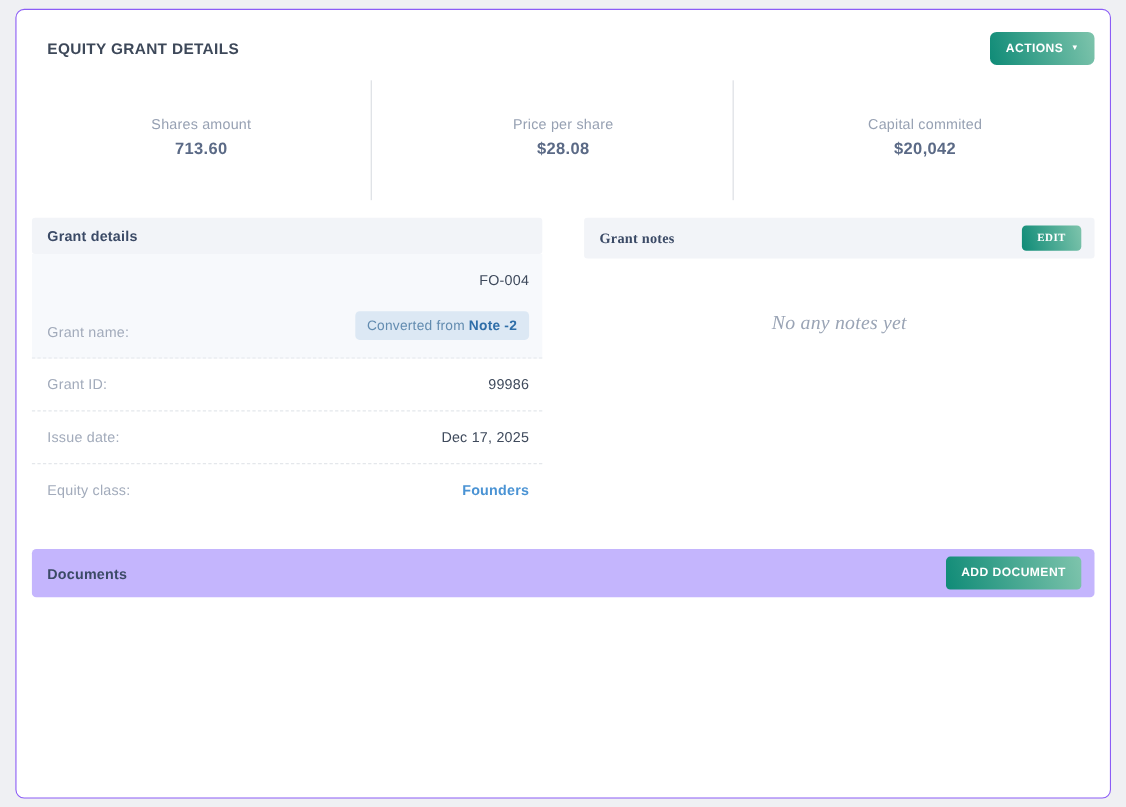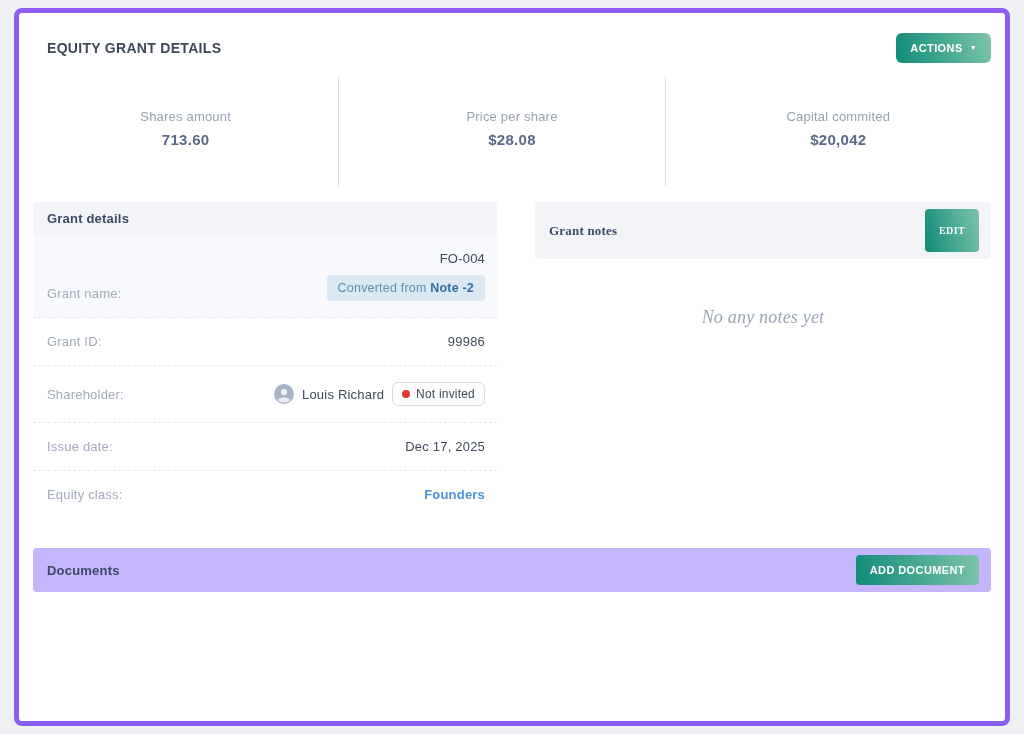--- a/index.html
+++ b/index.html
@@ -8,21 +8,21 @@
     background:#eff0f3;
     font-family:"Liberation Sans","DejaVu Sans",sans-serif;
     color:#3f4a5c;
     -webkit-font-smoothing:antialiased;
   }
   .page-card{
     box-sizing:border-box;
     margin:8px 14px;
     width:996px;height:718px;
     background:#ffffff;
-    border:5px solid #8b5cf6;
+    border:1px solid #8b5cf6;
     border-radius:8px;
     padding:0 14px;
     overflow:hidden;
   }
   
   .topbar{
     display:flex;align-items:center;justify-content:space-between;
     padding:20px 0 10px 14px;
   }
   .page-title{
@@ -54,33 +54,33 @@
   .panel-header{
     box-sizing:border-box;
     background:#f2f4f8;border-radius:3px;
     padding:9px 14px;
     font-size:13px;font-weight:700;color:#3b4a66;letter-spacing:.2px;
   }
   .notes-header{
     display:flex;align-items:center;justify-content:space-between;
     padding:7px 12px 7px 14px;
   }
-  .btn-edit{font-size:10px;padding:16px 14px;border-radius:4px;justify-content:center;margin-left:40px;}
+  .btn-edit{font-size:10px;padding:6px 14px;border-radius:4px;justify-content:center;margin-left:40px;}
   
   .row{
     display:flex;justify-content:space-between;align-items:center;
     padding:16px 12px 16px 14px;
     border-bottom:1px dashed #e4e7eb;
     font-size:13px;letter-spacing:.2px;
   }
   .row.last{border-bottom:none;}
   .row-label{color:#a2abbb;}
   .row-value{color:#3f4a5c;}
   .row.highlight{background:#f7f9fc;align-items:flex-end;}
-  .row-right{display:flex;flex-direction:column;align-items:flex-end;gap:9px;}
+  .row-right{display:flex;flex-direction:column;align-items:flex-end;gap:21px;}
   .badge-converted{
     background:#dce8f4;border:none;cursor:pointer;
     border-radius:4px;padding:6px 11px;
     font-family:inherit;font-size:12.5px;color:#638cb0;letter-spacing:.2px;
   }
   .badge-converted b{color:#2f6ea8;font-weight:700;}
   .shareholder{display:flex;align-items:center;gap:8px;}
   .avatar{width:20px;height:20px;display:inline-block;}
   .sh-name{color:#3f4a5c;}
   .chip{
@@ -147,37 +147,20 @@
           <div class="row-value">FO-004</div>
           <button class="badge-converted"><span>Converted from </span><b>Note -2</b></button>
         </div>
       </div>
 
       <div class="row">
         <div class="row-label">Grant ID:</div>
         <div class="row-value">99986</div>
       </div>
 
-      <div class="row">
-        <div class="row-label">Shareholder:</div>
-        <div class="shareholder">
-          <span class="avatar">
-            <svg viewBox="0 0 20 20" width="20" height="20">
-              <circle cx="10" cy="10" r="10" fill="#a9b4c6"></circle>
-              <circle cx="10" cy="8" r="3.1" fill="#edf0f5"></circle>
-              <path d="M3.8 16.4c1.2-3.8 11.2-3.8 12.4 0a10 10 0 0 1-12.4 0z" fill="#edf0f5"></path>
-            </svg>
-          </span>
-          <span class="sh-name">Louis Richard</span>
-          <span class="chip">
-            <i class="dot"></i>
-            <span>Not invited</span>
-          </span>
-        </div>
-      </div>
 
       <div class="row">
         <div class="row-label">Issue date:</div>
         <div class="row-value">Dec 17, 2025</div>
       </div>
 
       <div class="row last">
         <div class="row-label">Equity class:</div>
         <a class="link">Founders</a>
       </div>

